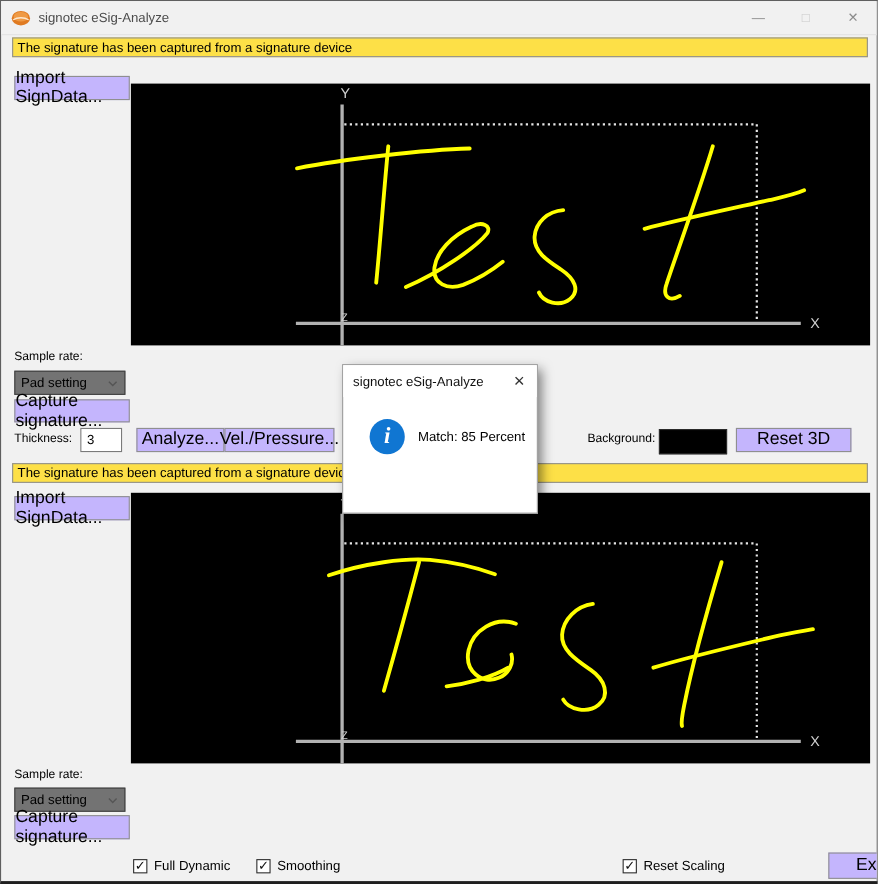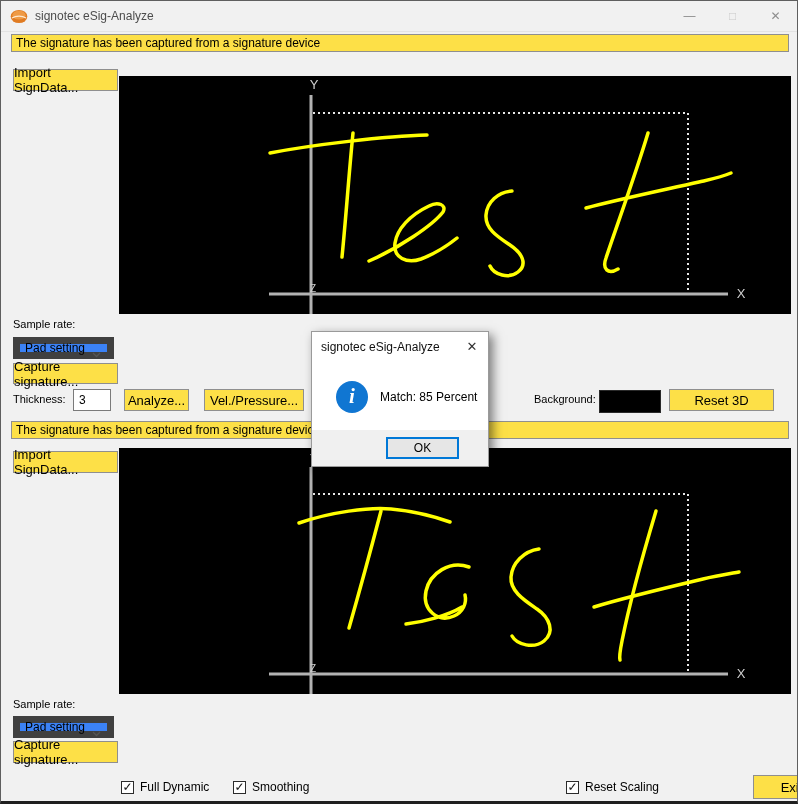--- a/index.html
+++ b/index.html
@@ -12,26 +12,26 @@
   
   .titlebar{position:absolute;top:0;left:0;right:0;height:30px;background:#f1f1f1;
     display:flex;align-items:center;border-bottom:1px solid #e3e3e3;}
   .app-icon{margin-left:9px;width:18px;height:15px;flex:0 0 auto;}
   .title-text{margin-left:7px;color:#4c4c4c;font-size:12px;}
   .win-controls{position:absolute;right:0;top:0;height:30px;display:flex;}
   .win-btn{width:43px;height:30px;display:flex;align-items:center;justify-content:center;
     color:#8c8c8c;font-size:12px;}
   .win-btn.max{color:#cacaca;}
   
-  .btn{position:absolute;background:#fde047;border:1px solid #8f8f8f;box-sizing:border-box;
-    display:flex;align-items:center;justify-content:center;font-size:13px;cursor:default;}
+  .btn{position:absolute;background:#c4b5fd;border:1px solid #8f8f8f;box-sizing:border-box;
+    display:flex;align-items:center;justify-content:center;font-size:16px;cursor:default;}
   .statusbox{position:absolute;background:#fde047;border:1px solid #8f8f8f;box-sizing:border-box;
     display:flex;align-items:center;padding-left:4px;font-size:12px;}
   .lbl{position:absolute;font-size:11px;white-space:nowrap;}
-  .combo{position:absolute;background:#3b82f6;border:7px solid #404040;box-sizing:border-box;
+  .combo{position:absolute;background:#737373;border:1px solid #404040;box-sizing:border-box;
     display:flex;align-items:center;padding-left:5px;font-size:12px;}
   .combo .chev{position:absolute;right:6px;top:8px;}
   .txtinput{position:absolute;background:#fff;border:1px solid #7a7a7a;box-sizing:border-box;
     font-family:"Liberation Sans",sans-serif;font-size:12px;padding:0 0 0 5px;margin:0;outline:none;}
   .canvas{position:absolute;background:#000;}
   .canvas svg{display:block;width:100%;height:100%;}
   .swatch{position:absolute;background:#000;border:1px solid #2a2a2a;box-sizing:border-box;}
   .checkbox{position:absolute;display:flex;align-items:center;gap:6px;font-size:12px;}
   .cb-box{width:13px;height:13px;background:#fff;border:1px solid #2b2b2b;box-sizing:border-box;
     display:flex;align-items:center;justify-content:center;font-size:12px;line-height:1;color:#111;}
@@ -104,21 +104,21 @@
     <span>Pad setting</span>
     <svg class="chev" width="9" height="6" viewBox="0 0 9 6">
       <polyline points="1,1 4.5,4.5 8,1" fill="none" stroke="#555" stroke-width="1.3"></polyline>
     </svg>
   </div>
 
   <div class="btn" style="left:12px;top:362px;width:105px;height:21px;">Capture signature...</div>
 
   <div class="lbl" style="left:12px;top:392px;">Thickness:</div>
   <input class="txtinput" style="left: 72px; top: 388px; width: 38px; height: 22px;" value="3">
-  <div class="btn" style="left:123px;top:388px;width:65px;height:22px;">Analyze...</div>
+  <div class="btn" style="left:123px;top:388px;width:80px;height:22px;">Analyze...</div>
   <div class="btn" style="left:203px;top:388px;width:100px;height:22px;">Vel./Pressure...</div>
   <div class="lbl" style="left:533px;top:392px;">Background:</div>
   <div class="swatch" style="left:598px;top:389px;width:62px;height:23px;"></div>
   <div class="btn" style="left:668px;top:388px;width:105px;height:22px;">Reset 3D</div>
 
   <div class="statusbox" style="left:10px;top:420px;width:778px;height:18px;">The signature has been captured from a signature device</div>
 
   <div class="btn" style="left:12px;top:450px;width:105px;height:22px;">Import SignData...</div>
 
   <div class="canvas" style="left:118px;top:447px;width:672px;height:246px;">
@@ -168,18 +168,15 @@
 
   <div class="dialog">
     <div class="dlg-titlebar">
       <span class="dlg-title">signotec eSig-Analyze</span>
       <div class="dlg-close">✕</div>
     </div>
     <div class="dlg-body">
       <div class="info-icon">i</div>
       <div class="dlg-msg">Match: 85 Percent</div>
     </div>
-    <div class="dlg-footer">
-      <div class="ok-btn">OK</div>
-    </div>
   </div>
 
 </div>
 
 </body></html>

